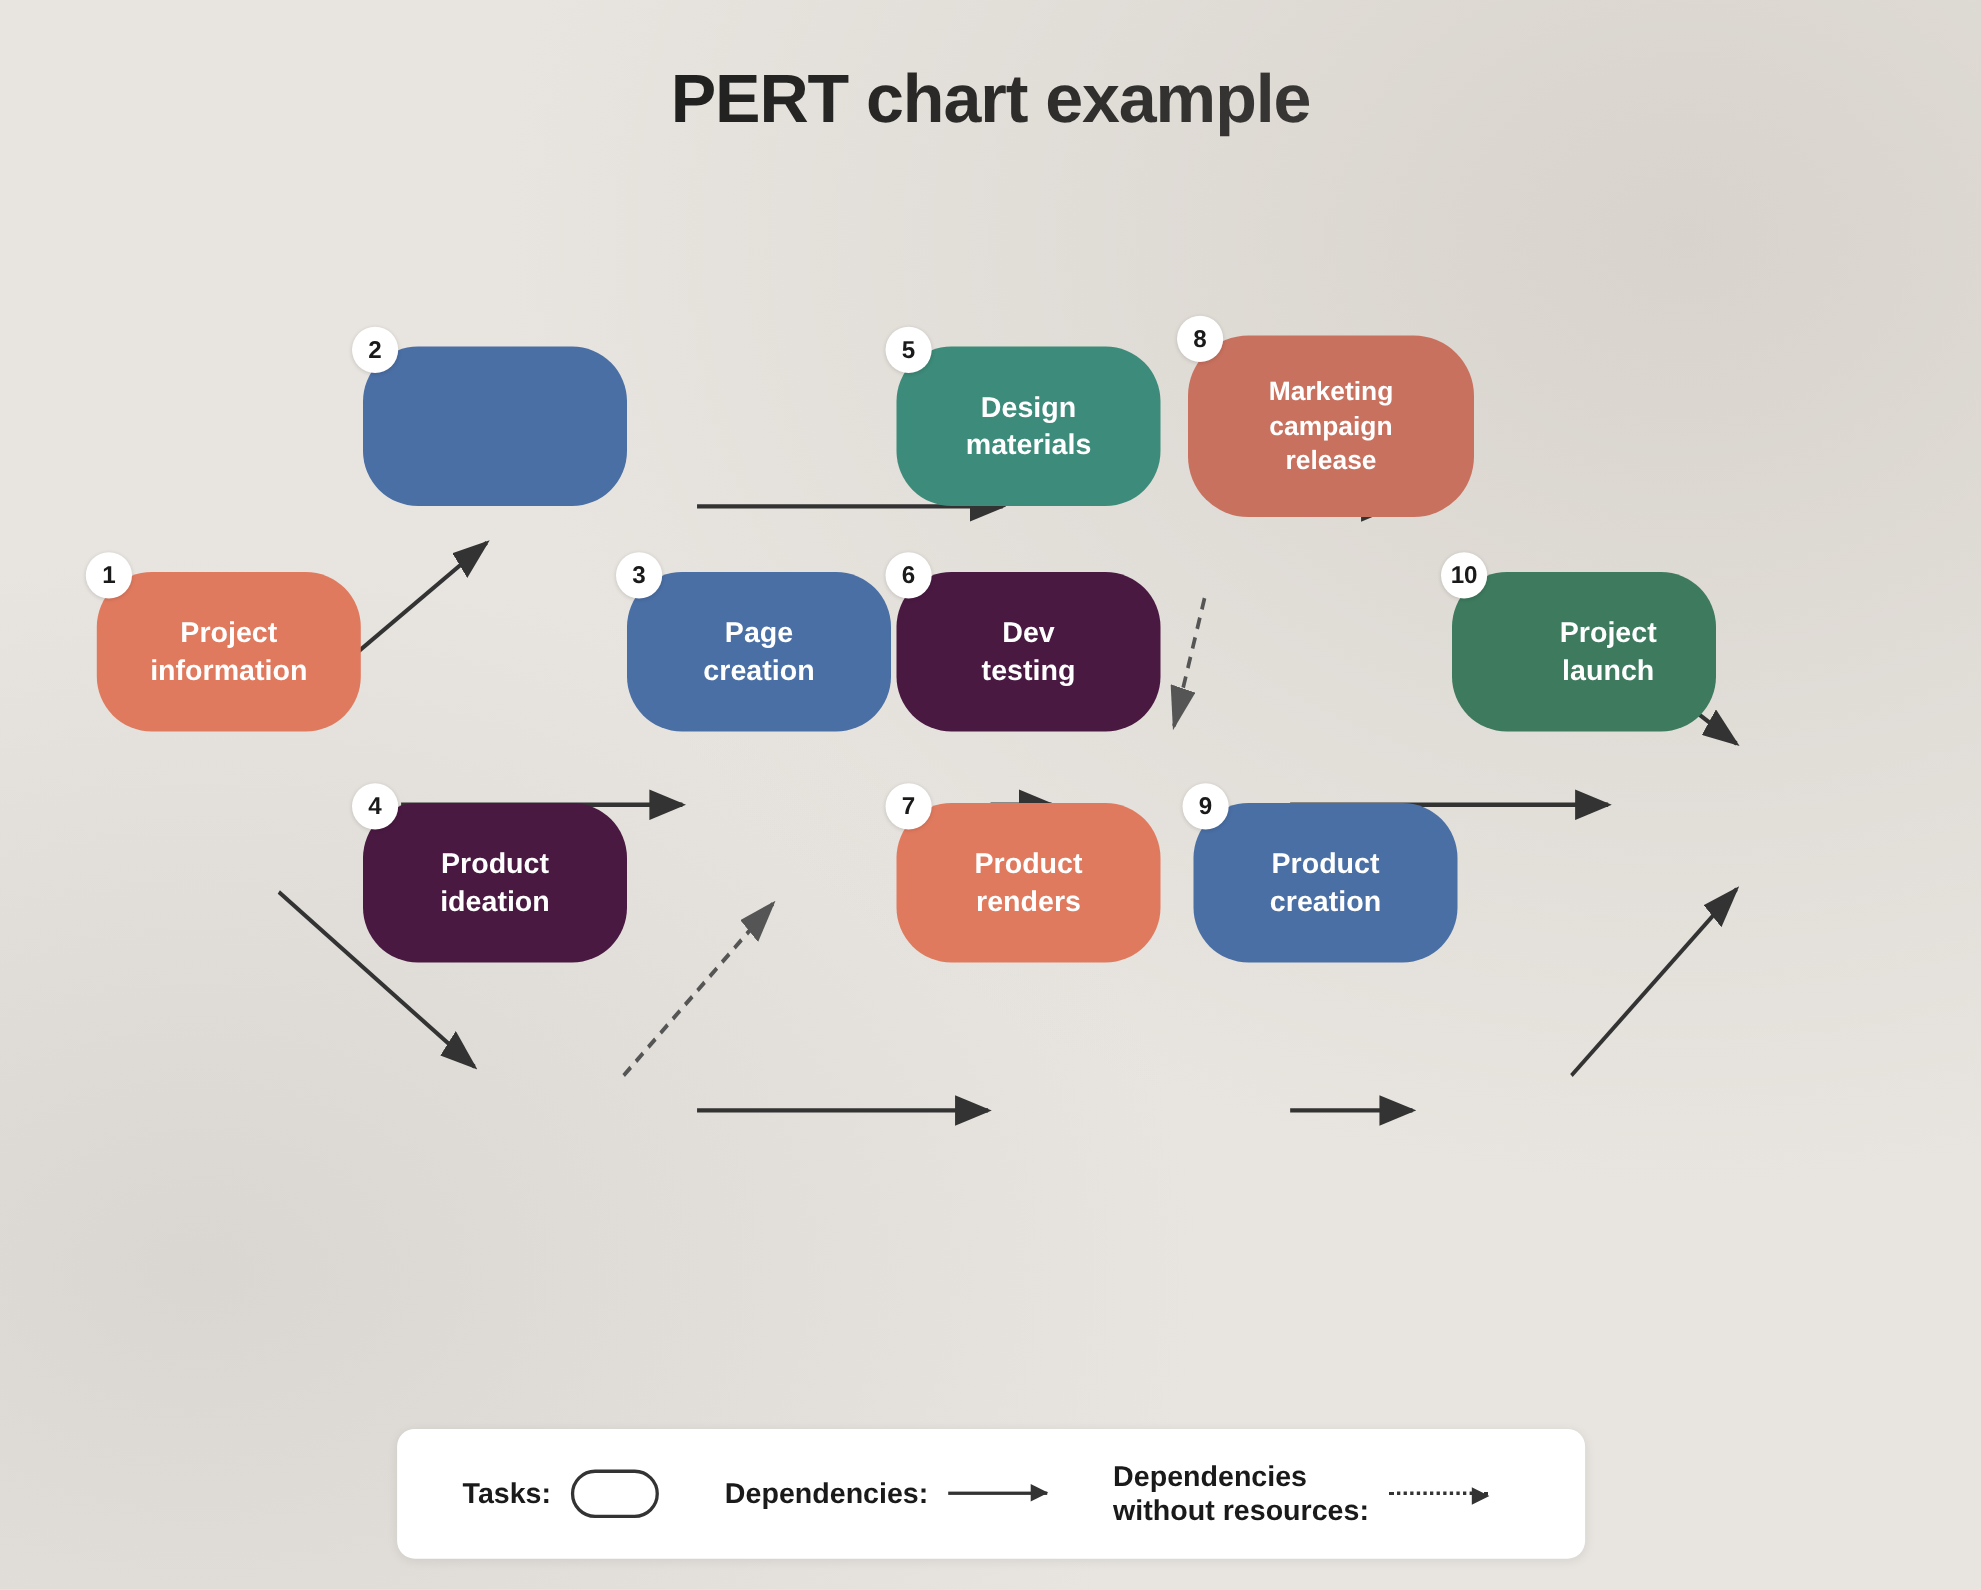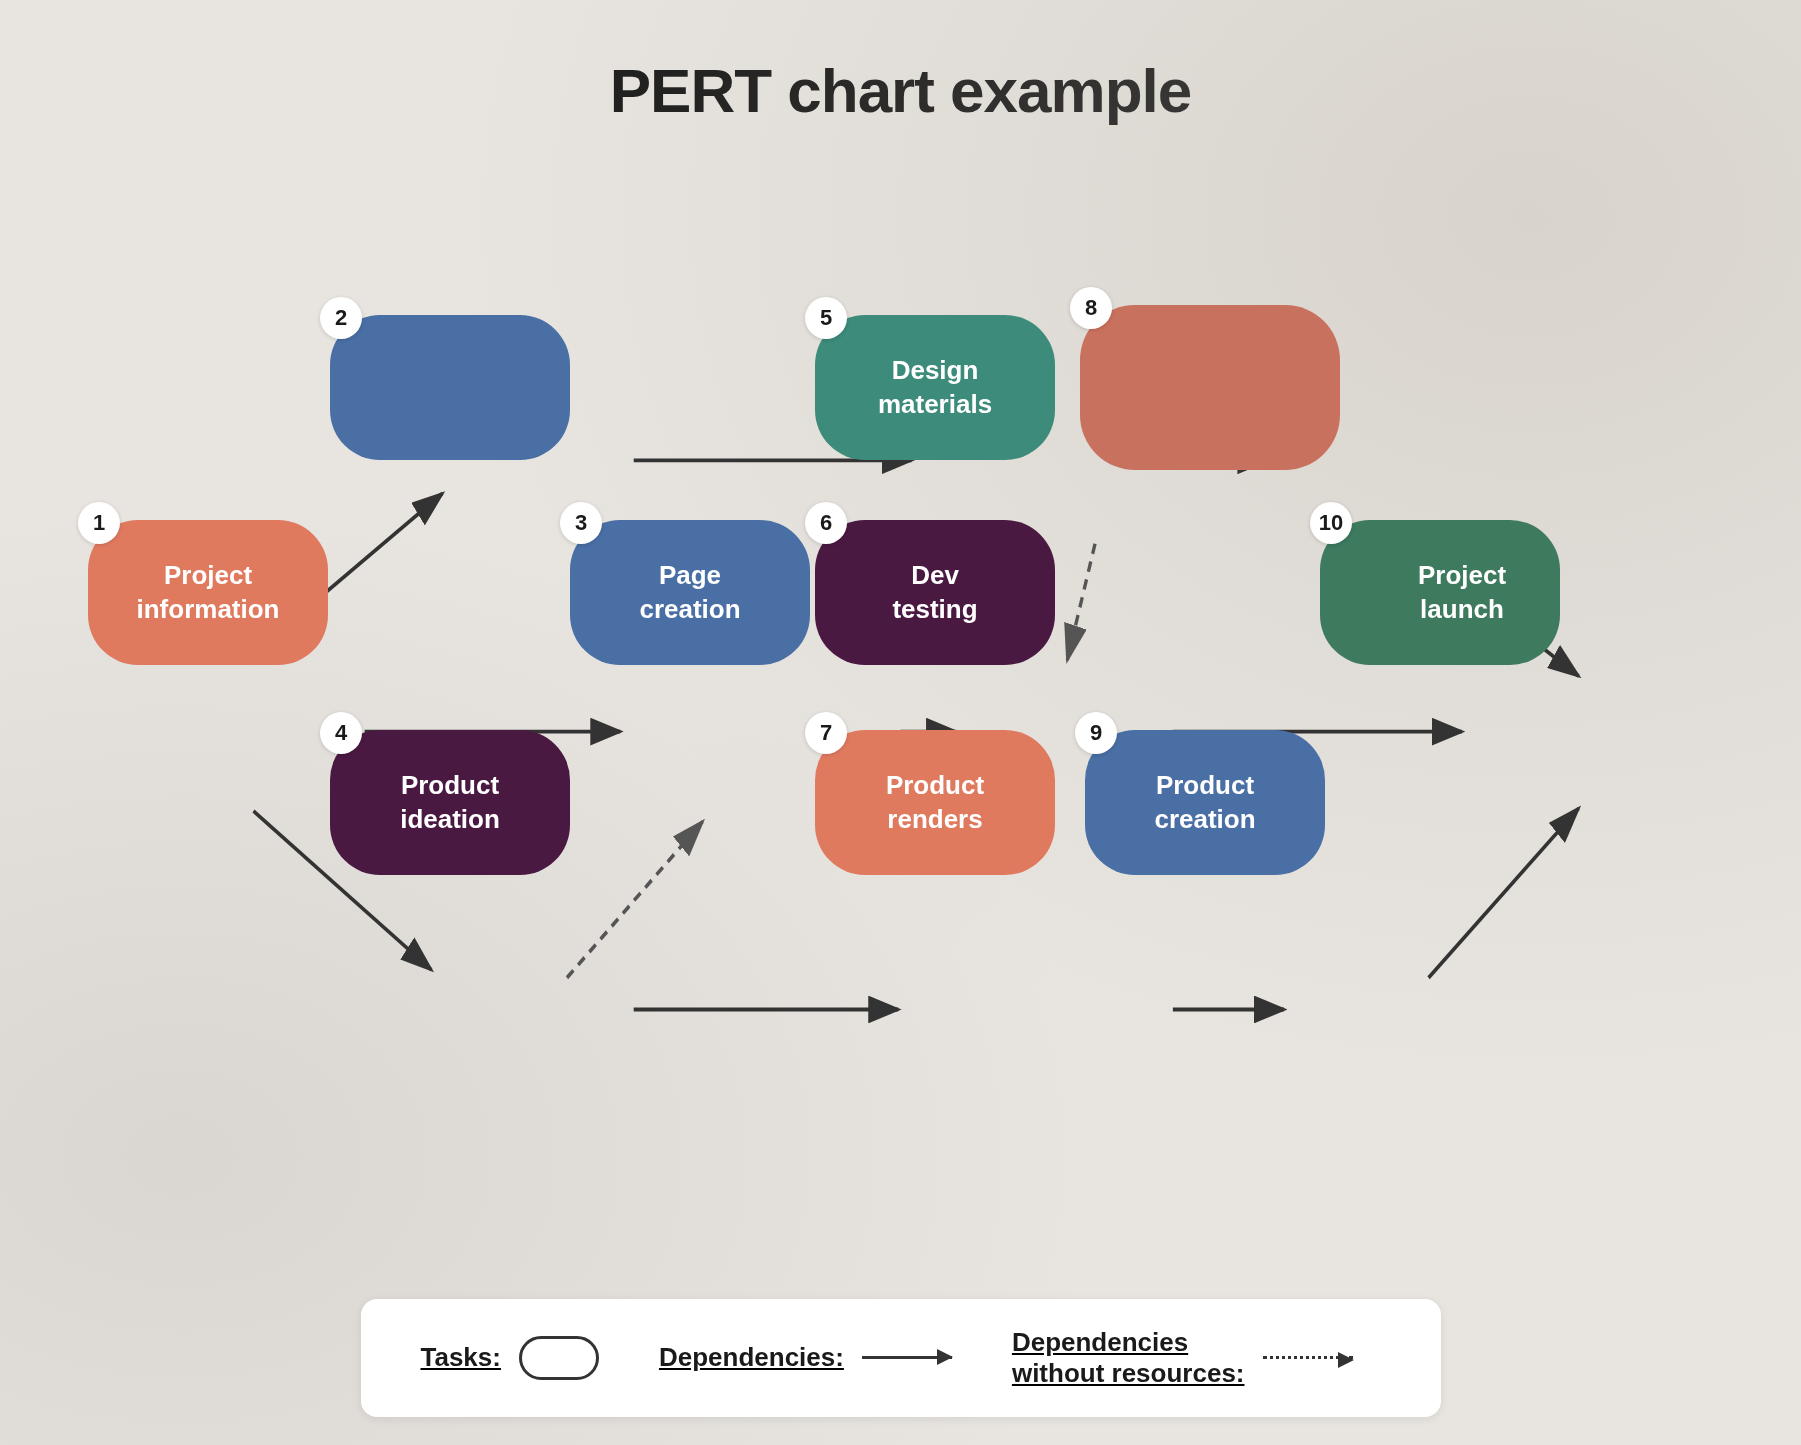--- a/index.html
+++ b/index.html
@@ -107,21 +107,20 @@
       left: 50%;
       transform: translateX(-50%);
       background: white;
       border-radius: 16px;
       padding: 28px 60px;
       display: flex;
       align-items: center;
       gap: 60px;
       width: 1080px;
       box-shadow: 0 2px 10px rgba(0,0,0,0.08);
-      text-decoration: underline;
     }
 
     .legend-item {
       display: flex;
       align-items: center;
       gap: 18px;
       font-size: 26px;
       font-weight: 600;
       color: #1a1a1a;
       white-space: nowrap;
@@ -257,20 +256,21 @@
     <span>Dev<br>testing</span>
   </div>
 
   <div class="node color-orange" id="node7">
     <div class="node-num">7</div>
     <span>Product<br>renders</span>
   </div>
 
   <div class="node color-salmon" id="node8" style="border-radius:55px; font-size:24px;">
     <div class="node-num">8</div>
+    <span>Marketing<br>campaign<br>release</span>
   </div>
 
   <div class="node color-blue" id="node9">
     <div class="node-num">9</div>
     <span>Product<br>creation</span>
   </div>
 
   <div class="node color-green" id="node10">
     <div class="node-num">10</div>
     <span>Project<br>launch</span>

